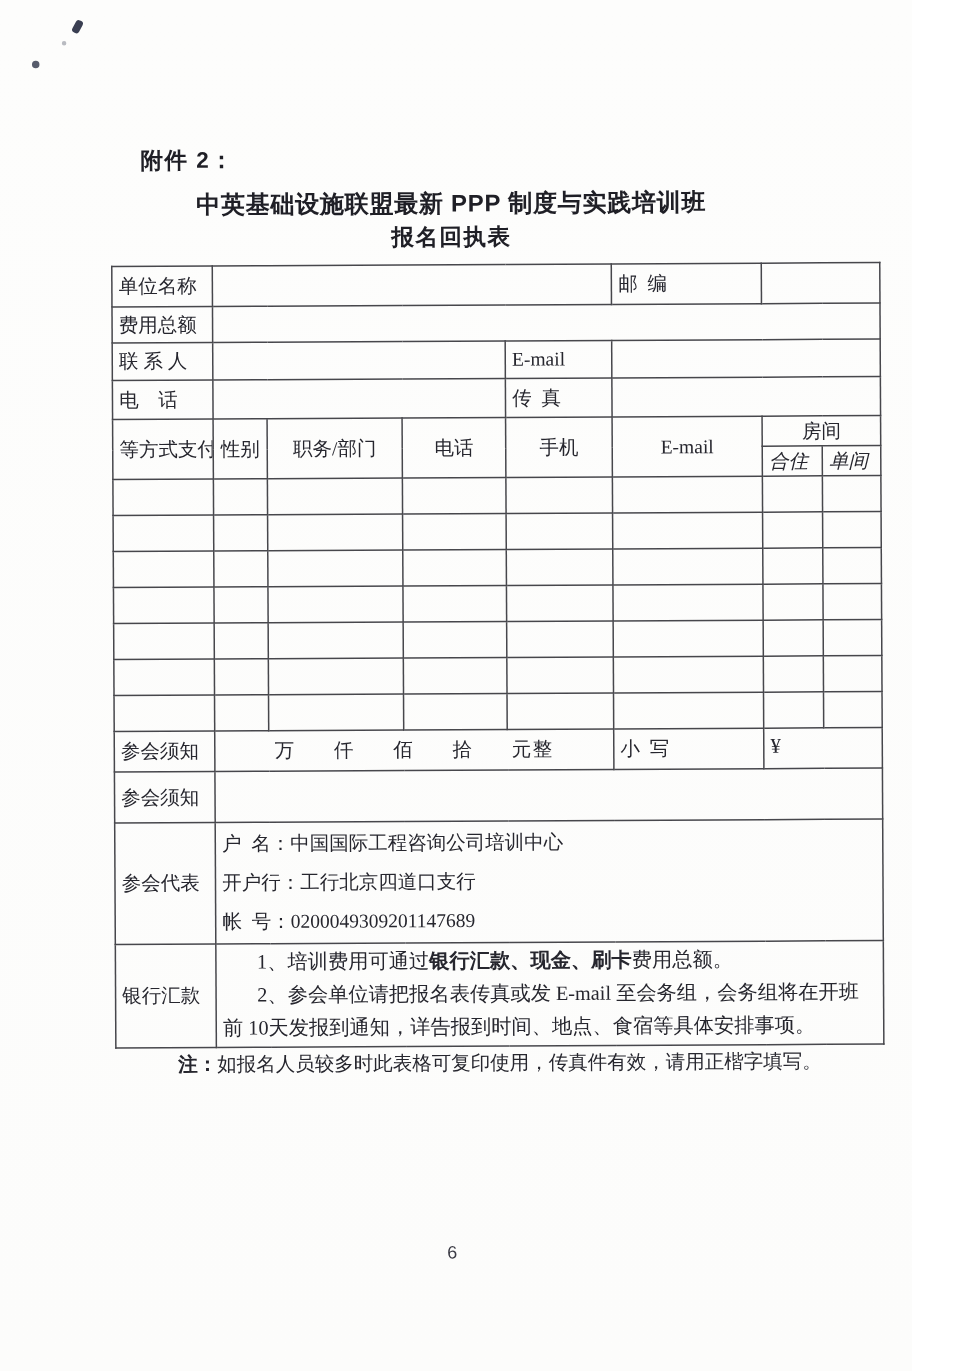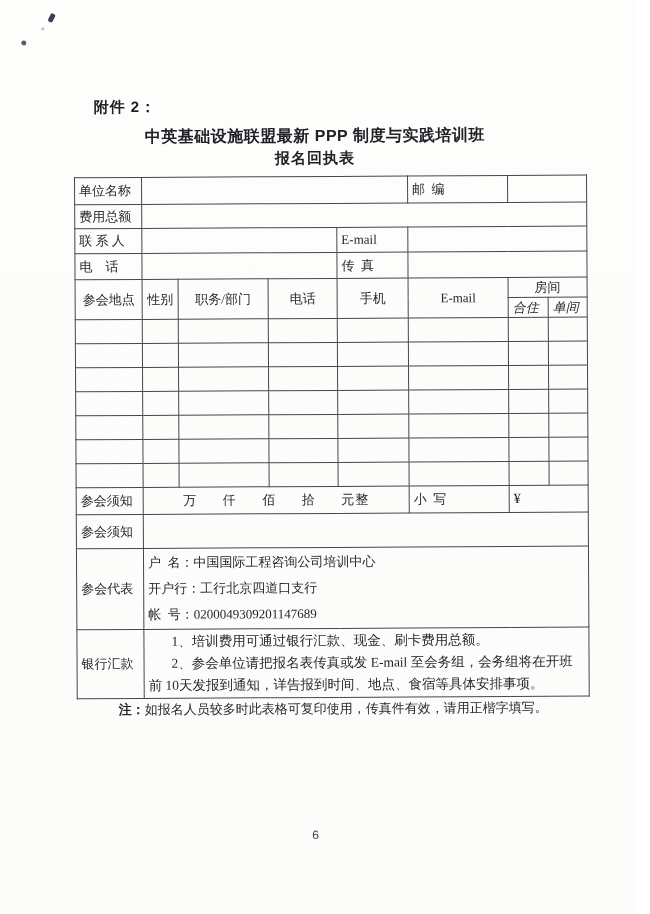--- a/index.html
+++ b/index.html
@@ -7,21 +7,20 @@
     width:650px;height:914px;
     background:#ffffff;
     font-family:"Liberation Serif","DejaVu Serif",serif;
     color:#26262e;
     overflow:hidden;
   }
   .page{
     position:relative;
     width:608px;height:914px;
     background:linear-gradient(180deg,#fdfdfc 0%,#fcfcfb 100%);
-    padding-left:28px;
   }
   .sheet{
     position:absolute;inset:0;
     transform:rotate(-0.3deg);
     transform-origin:50% 40%;
   }
   
   .speck{position:absolute;background:#3a3f52;border-radius:1px;}
   .speck1{left:51px;top:12px;width:5px;height:9px;transform:rotate(28deg);border-radius:2px;}
   .speck2{left:23px;top:39px;width:5px;height:5px;border-radius:50%;opacity:.85;}
@@ -66,21 +65,21 @@
   tr.fee td{height:26px;}
   tr.venue td{height:33px;}
   tr.remit td{height:80px;}
   tr.notice td{height:68px;}
   td.capscell{text-align:center;white-space:pre;letter-spacing:1px;}
   td.yencell{text-align:left;padding-left:8px;font-size:14px;}
   td.remitcell{padding-left:21px;}
   .remitline{line-height:26px;white-space:pre;}
   td.noticecell{padding:2px 5px 2px 5px;vertical-align:middle;}
   .noticep{margin:0;text-indent:1.7em;line-height:22px;font-size:13.5px;}
-  .noticep b{font-weight:normal;text-align:center;}
+  .noticep b{font-weight:bold;text-align:center;}
   .note{
     position:absolute;left:117px;top:700px;width:470px;
     font-size:13px;line-height:17px;white-space:pre;
   }
   .note b{font-weight:bold;}
   .pagenum{
     position:absolute;left:0;right:10px;top:828px;text-align:center;
     font-size:12px;color:#3c3c46;
     font-family:"Liberation Sans","DejaVu Sans",sans-serif;
   }
@@ -132,21 +131,21 @@
       </tr>
 
       <tr class="r4">
         <td class="lbl">电    话</td>
         <td colspan="3"></td>
         <td class="lbl">传  真</td>
         <td colspan="3"></td>
       </tr>
 
       <tr class="hd1">
-        <td rowspan="2">参会地点</td>
+        <td rowspan="2">等方式支付</td>
         <td rowspan="2">性别</td>
         <td rowspan="2">职务/部门</td>
         <td rowspan="2">电话</td>
         <td rowspan="2">手机</td>
         <td rowspan="2">E-mail</td>
         <td colspan="2">房间</td>
       </tr>
       <tr class="hd2">
         <td>合住</td>
         <td>单间</td>

